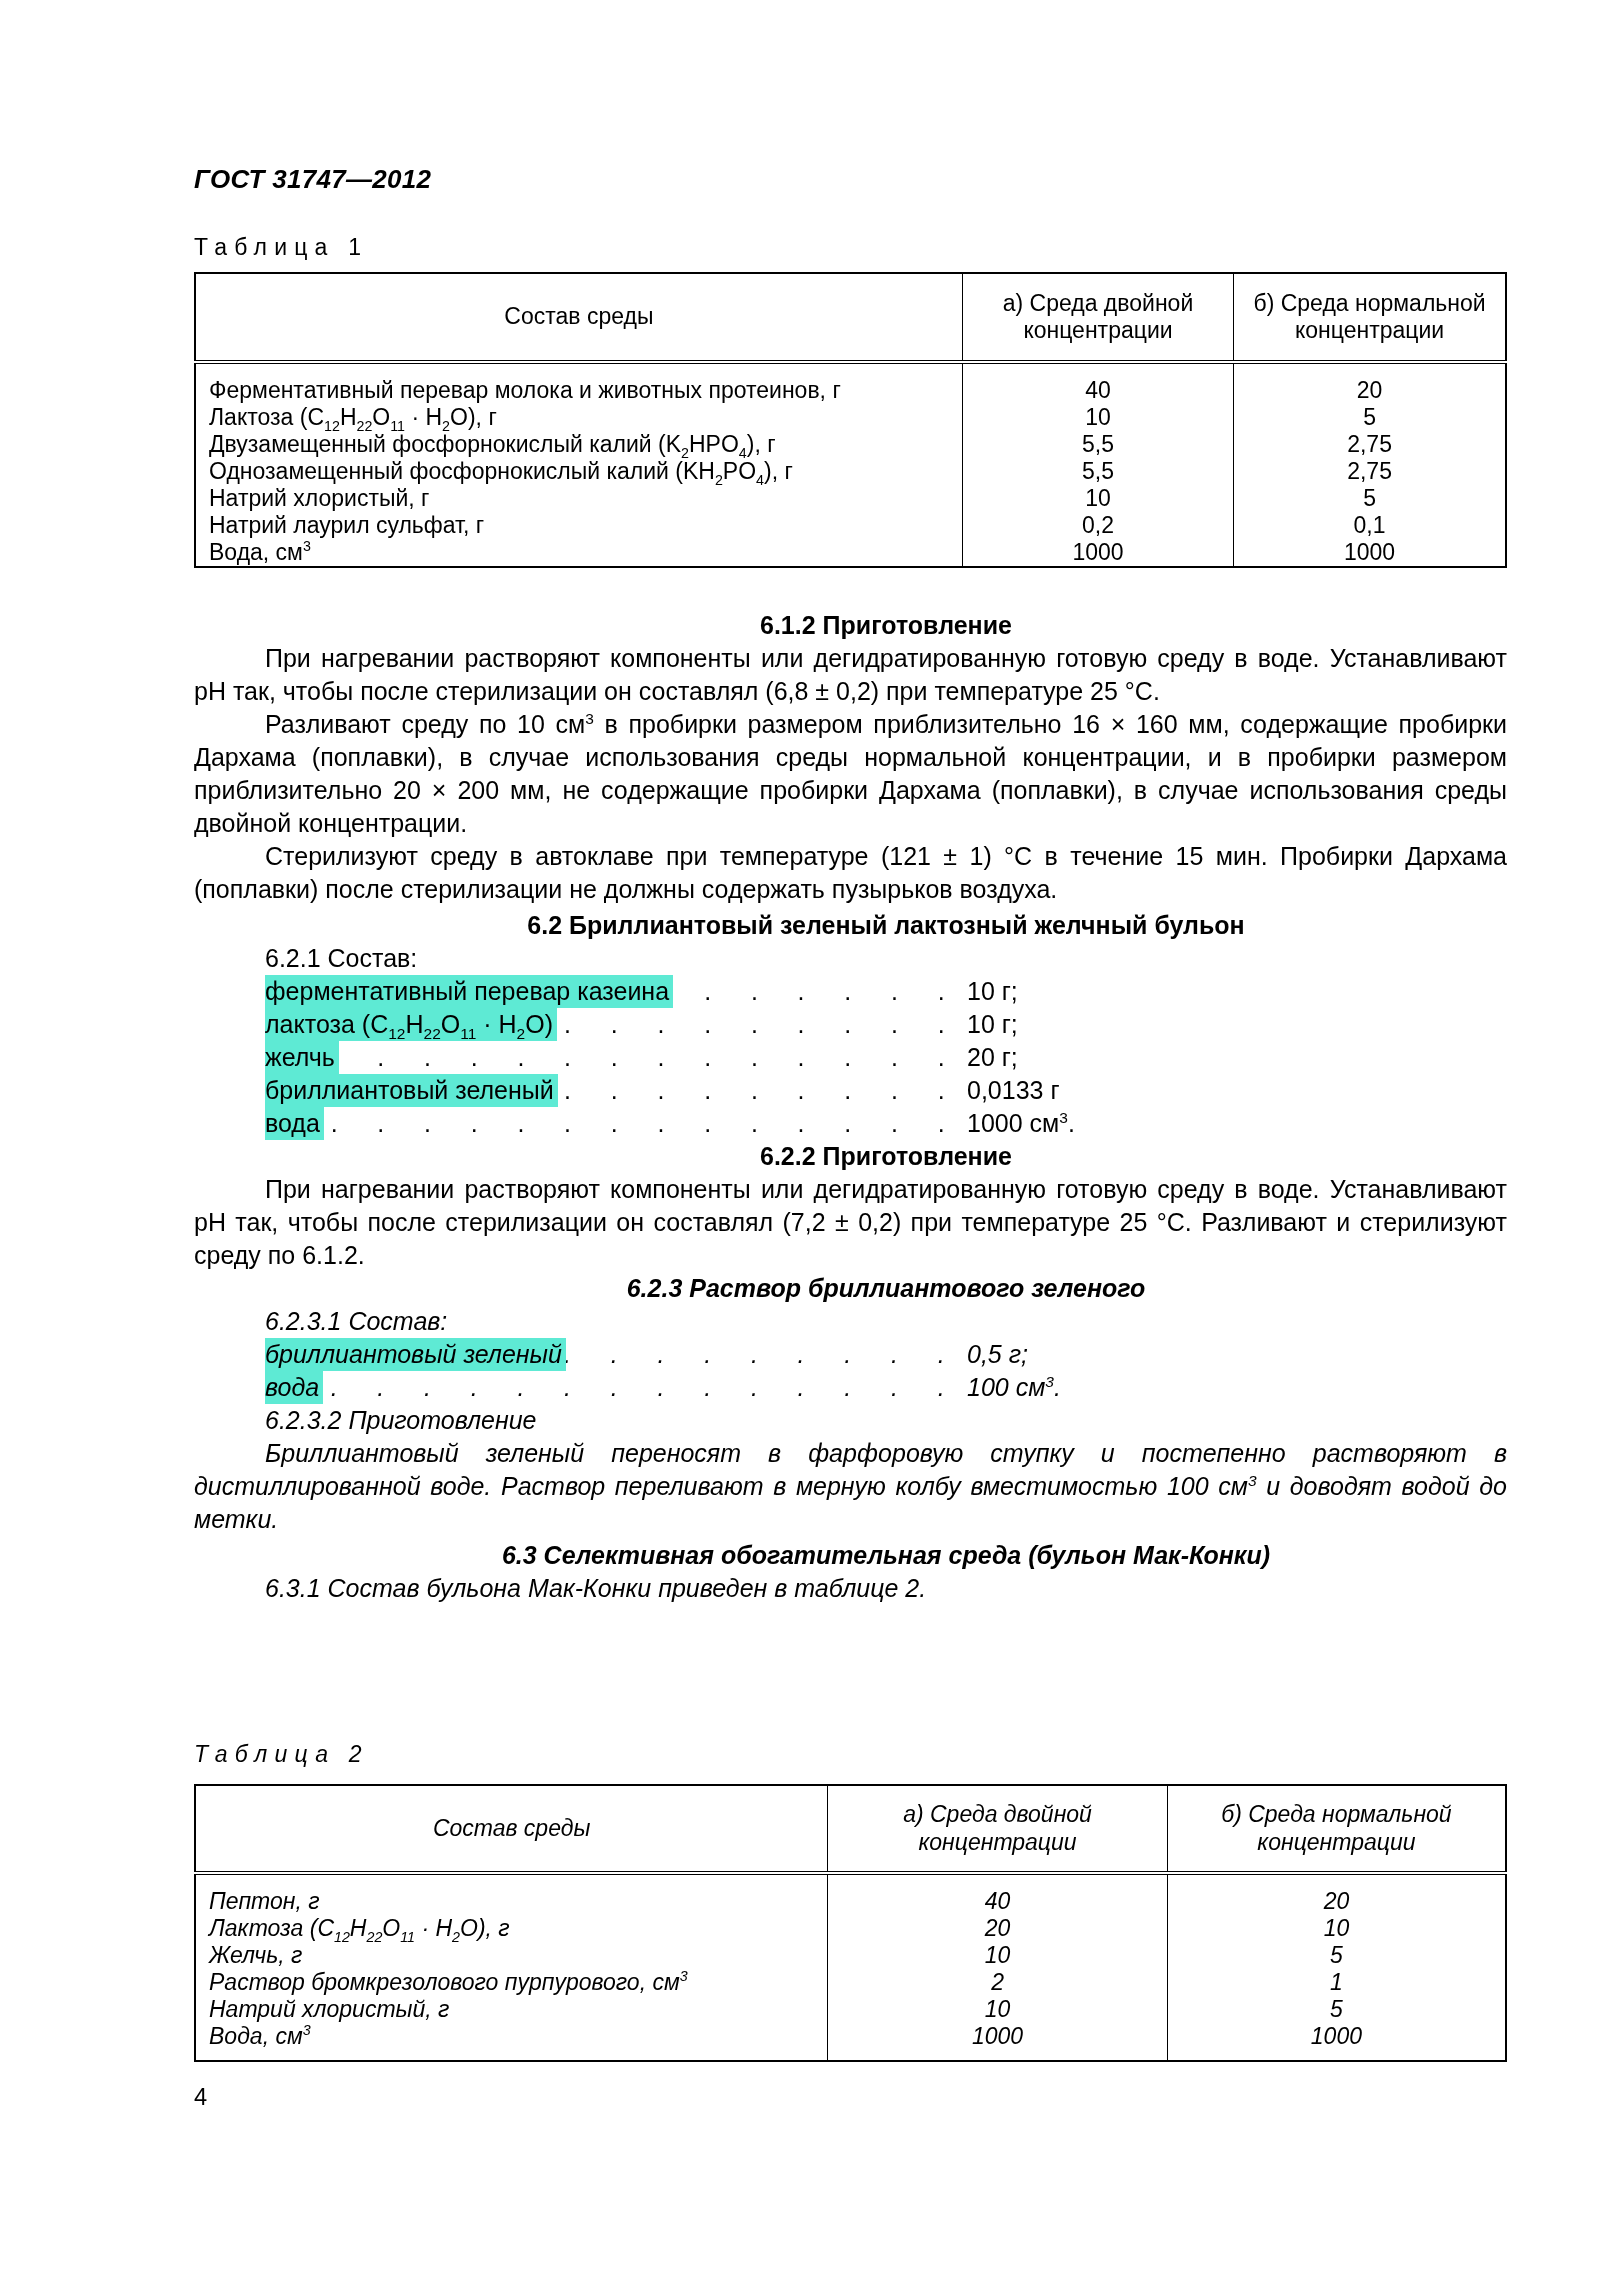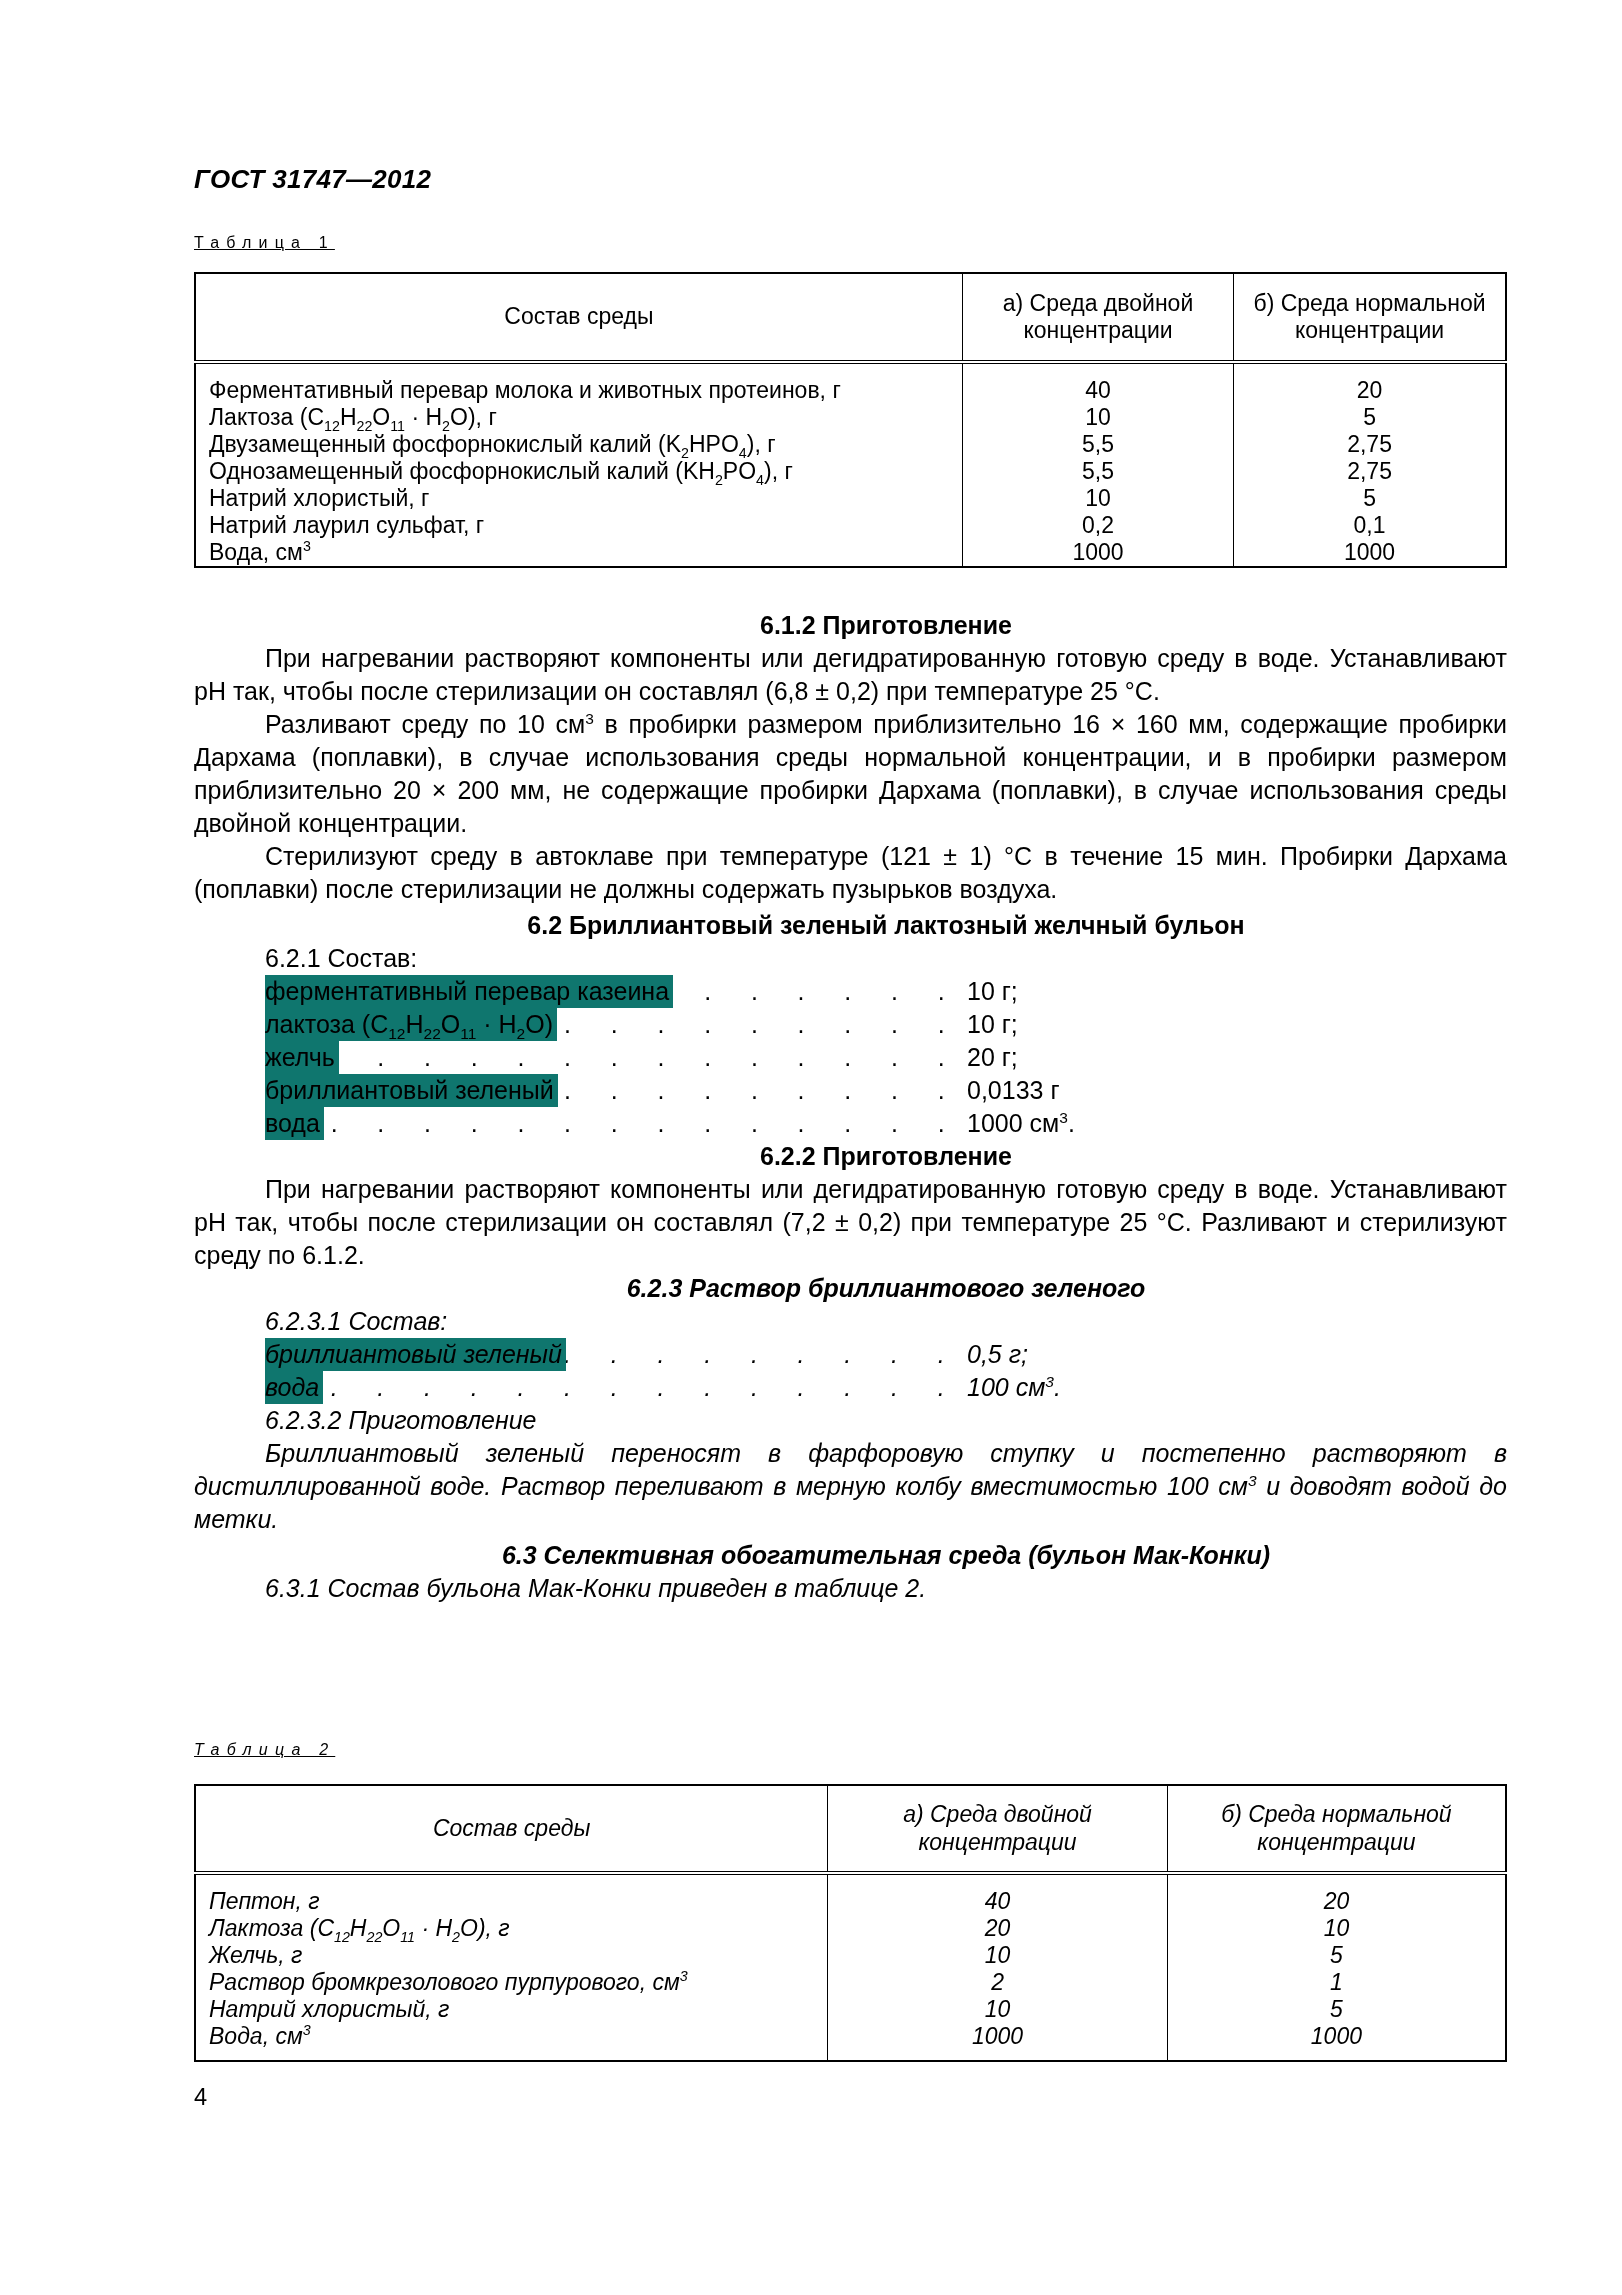--- a/index.html
+++ b/index.html
@@ -1,37 +1,37 @@
 <!DOCTYPE html>
 <html style="font-size:10.5px"><head>
 <meta charset="utf-8">
 <style>
   html, body { margin:0; padding:0; background:#ffffff; }
   body { width:1623px; height:2295px; position:relative; overflow:hidden;
          font-family:"Liberation Sans", "DejaVu Sans", sans-serif; color:#000; }
   .abs { position:absolute; }
   .title { left:194px; top:164px; font-size:26px; font-weight:bold; letter-spacing:0.3px;font-style:italic; }
-  .tcap { font-size:16px; letter-spacing:7.2px;text-decoration:underline; }
+  .tcap { font-size:23px; letter-spacing:7.2px; }
   .tcap.i { font-style:italic; }
   table.gt { position:absolute; left:194px; width:1313px; border-collapse:collapse;
              font-size:23px; border:2px solid #000; }
   table.gt td, table.gt th { border-left:1.3px solid #000; border-right:1.3px solid #000; padding:0; font-weight:normal; }
   table.gt th { vertical-align:middle; text-align:center; line-height:27.5px; }
   table.gt thead tr { border-bottom:4.6px double #000; }
   table.gt td { vertical-align:top; }
   table.gt .names div { line-height:27px; padding-left:13px; white-space:nowrap; }
   table.gt .vals div { line-height:27px; text-align:center; }
   table.gt.it { font-style:italic; }
   .body { position:absolute; left:194px; top:609px; width:1313px; font-size:25px; line-height:33px; }
   .p { text-align:justify; text-align-last:left; text-indent:71px; margin:0; }
   .h { margin:0; padding-left:71px; font-weight:bold;text-align:center; }
   .ind { padding-left:71px; margin:0; }
   .i { font-style:italic; }
   .row { position:relative; height:33px; margin-left:71px; white-space:nowrap; }
-  .row .nm { position:absolute; left:0; top:0; background:#0f766e; padding-right:3.9px; z-index:2; }
+  .row .nm { position:absolute; left:0; top:0; background:#5eead4; padding-right:3.9px; z-index:2; }
   .row .dots { position:absolute; left:0; top:0; width:696px; overflow:hidden; letter-spacing:16.4px; z-index:1; text-align:right; direction:rtl; }
   .row .val { position:absolute; left:702px; top:0; }
   .note { margin-left:685px; line-height:33px; }
   .note div { padding-left:3.9px; }
   .note div:first-child { padding-left:0; }
   sub, sup { font-size:62%; line-height:0; }
   .pagenum { left:194px; top:2084px; font-size:23.6px; }
 </style>
 </head>
 <body>

